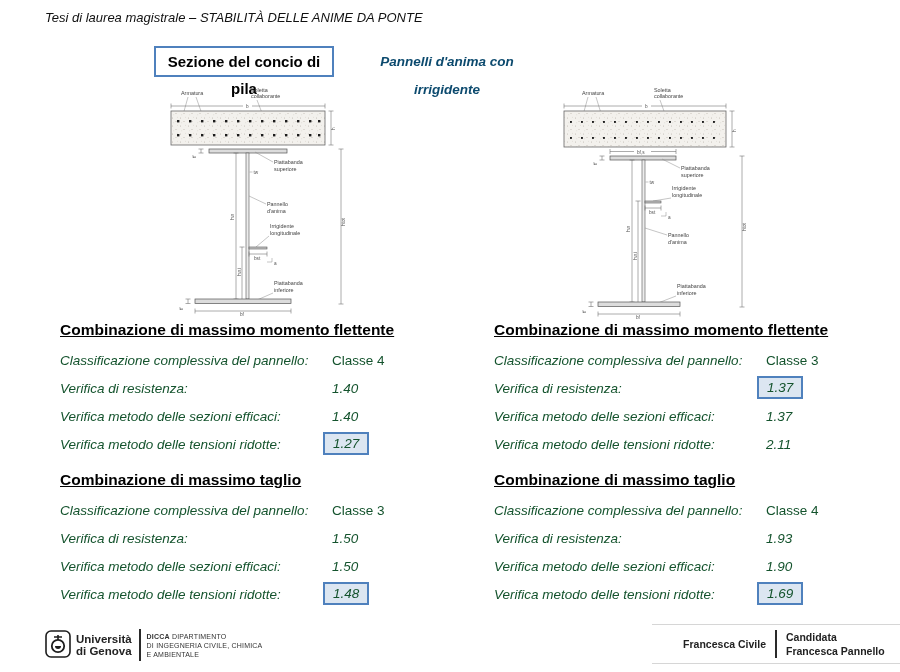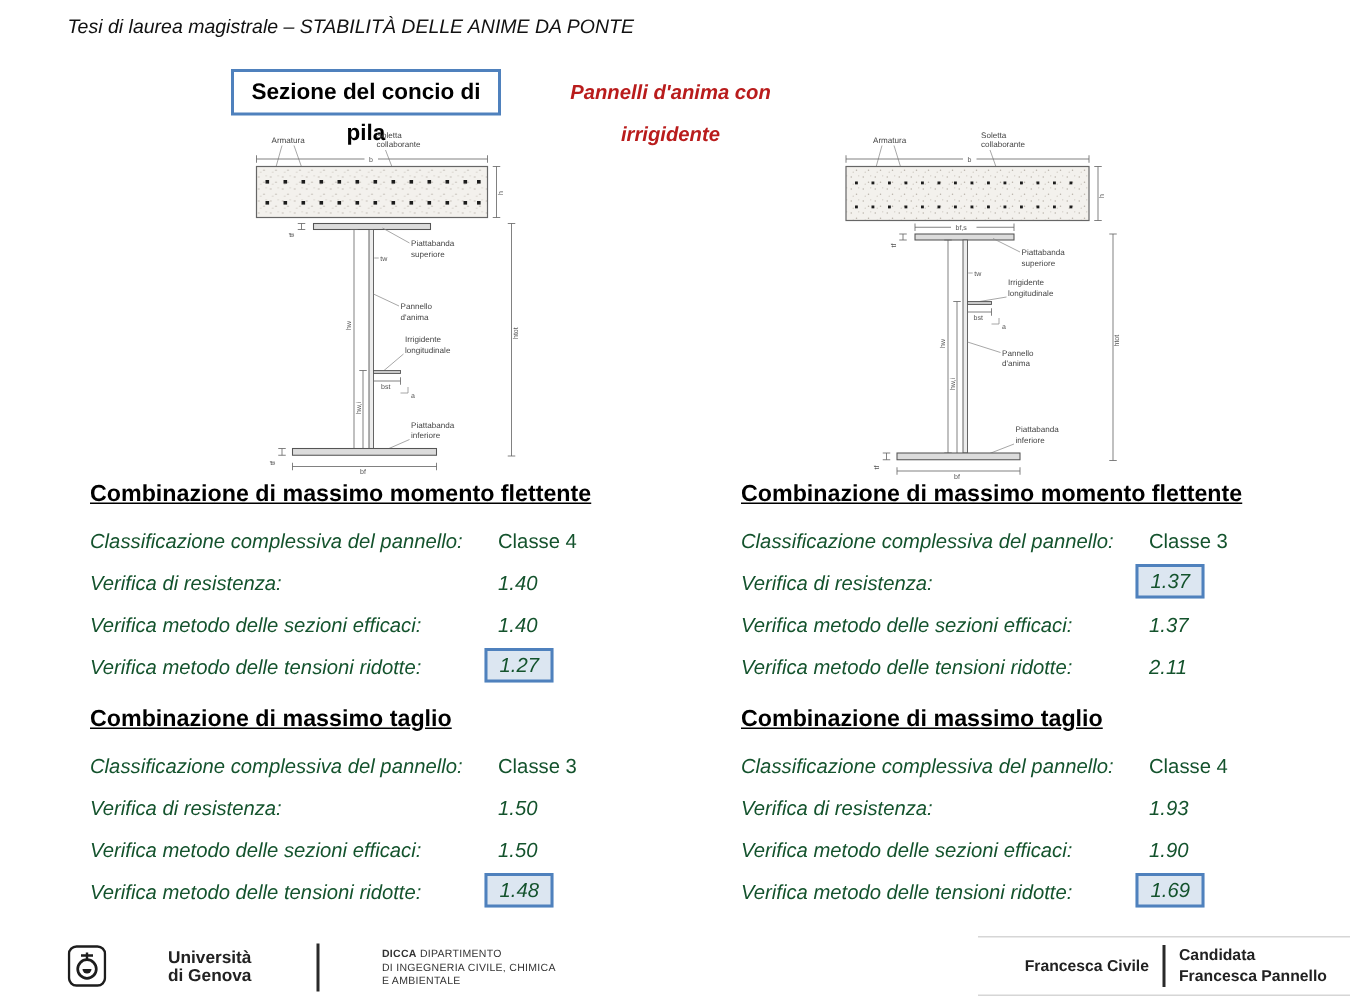--- a/index.html
+++ b/index.html
@@ -12,21 +12,21 @@
 
   .hdr-box {
     position:absolute; height:31px; border:2px solid #4f81bd; background:#fff;
     font-size:15px; font-weight:bold; text-align:center; line-height:27px; color:#000;
   }
   .hdr-left  { left:154px; top:46px; width:180px; }
   .hdr-right { left:527px; top:46px; width:250px; }
 
   .center-note {
     position:absolute; left:372px; top:48px; width:150px; text-align:center;
-    font-size:13.5px; font-style:italic; font-weight:bold; color:#b91c1c;
+    font-size:13.5px; font-style:italic; font-weight:bold; color:#0c4a6e;
   }
   .center-note div { line-height:28px; }
 
   .diagram { position:absolute; }
   .diag-left  { left:155px; top:84px; }
   .diag-right { left:550px; top:84px; }
   svg text { font-family:"Liberation Sans", sans-serif; fill:#444; }
   .lbl  { font-size:5.4px; }
   .dim  { font-size:4.7px; fill:#555; }
   .ldr  { stroke:#8a8a8a; stroke-width:0.5; fill:none; }
@@ -44,21 +44,21 @@
   .section + .section { margin-top:6px; }
   .vrow { position:relative; height:28px; font-size:13.5px; font-style:italic; color:#14532d; }
   .vlabel { display:inline-block; }
   .vvalue { position:absolute; left:272px; top:0; font-style:italic; }
   .vvalue.roman { font-style:normal; }
   .vvalue.hl {
     left:263px; top:-5px; background:#dce6f1; border:2px solid #4f81bd;
     padding:2px 8px;
   }
 
-  .footer-left { position:absolute; left:45px; top:629px; display:flex; align-items:center;gap:36px; }
+  .footer-left { position:absolute; left:45px; top:629px; display:flex; align-items:center; }
   .uni-name { margin-left:5px; font-size:11.5px; font-weight:bold; line-height:12.5px; color:#222; }
   .foot-div { width:2px; height:32px; background:#2a2a2a; margin:0 6px 0 7px; }
   .dicca { font-size:7px; line-height:9px; color:#333; letter-spacing:0.2px; }
   .dicca b { font-weight:bold; }
 
   .footer-right {
     position:absolute; left:652px; top:624px; width:248px;
     border-top:1px solid #d6d6d6; border-bottom:1px solid #d6d6d6;
     padding:5px 0 5px 10px; display:flex; align-items:center;
   }

